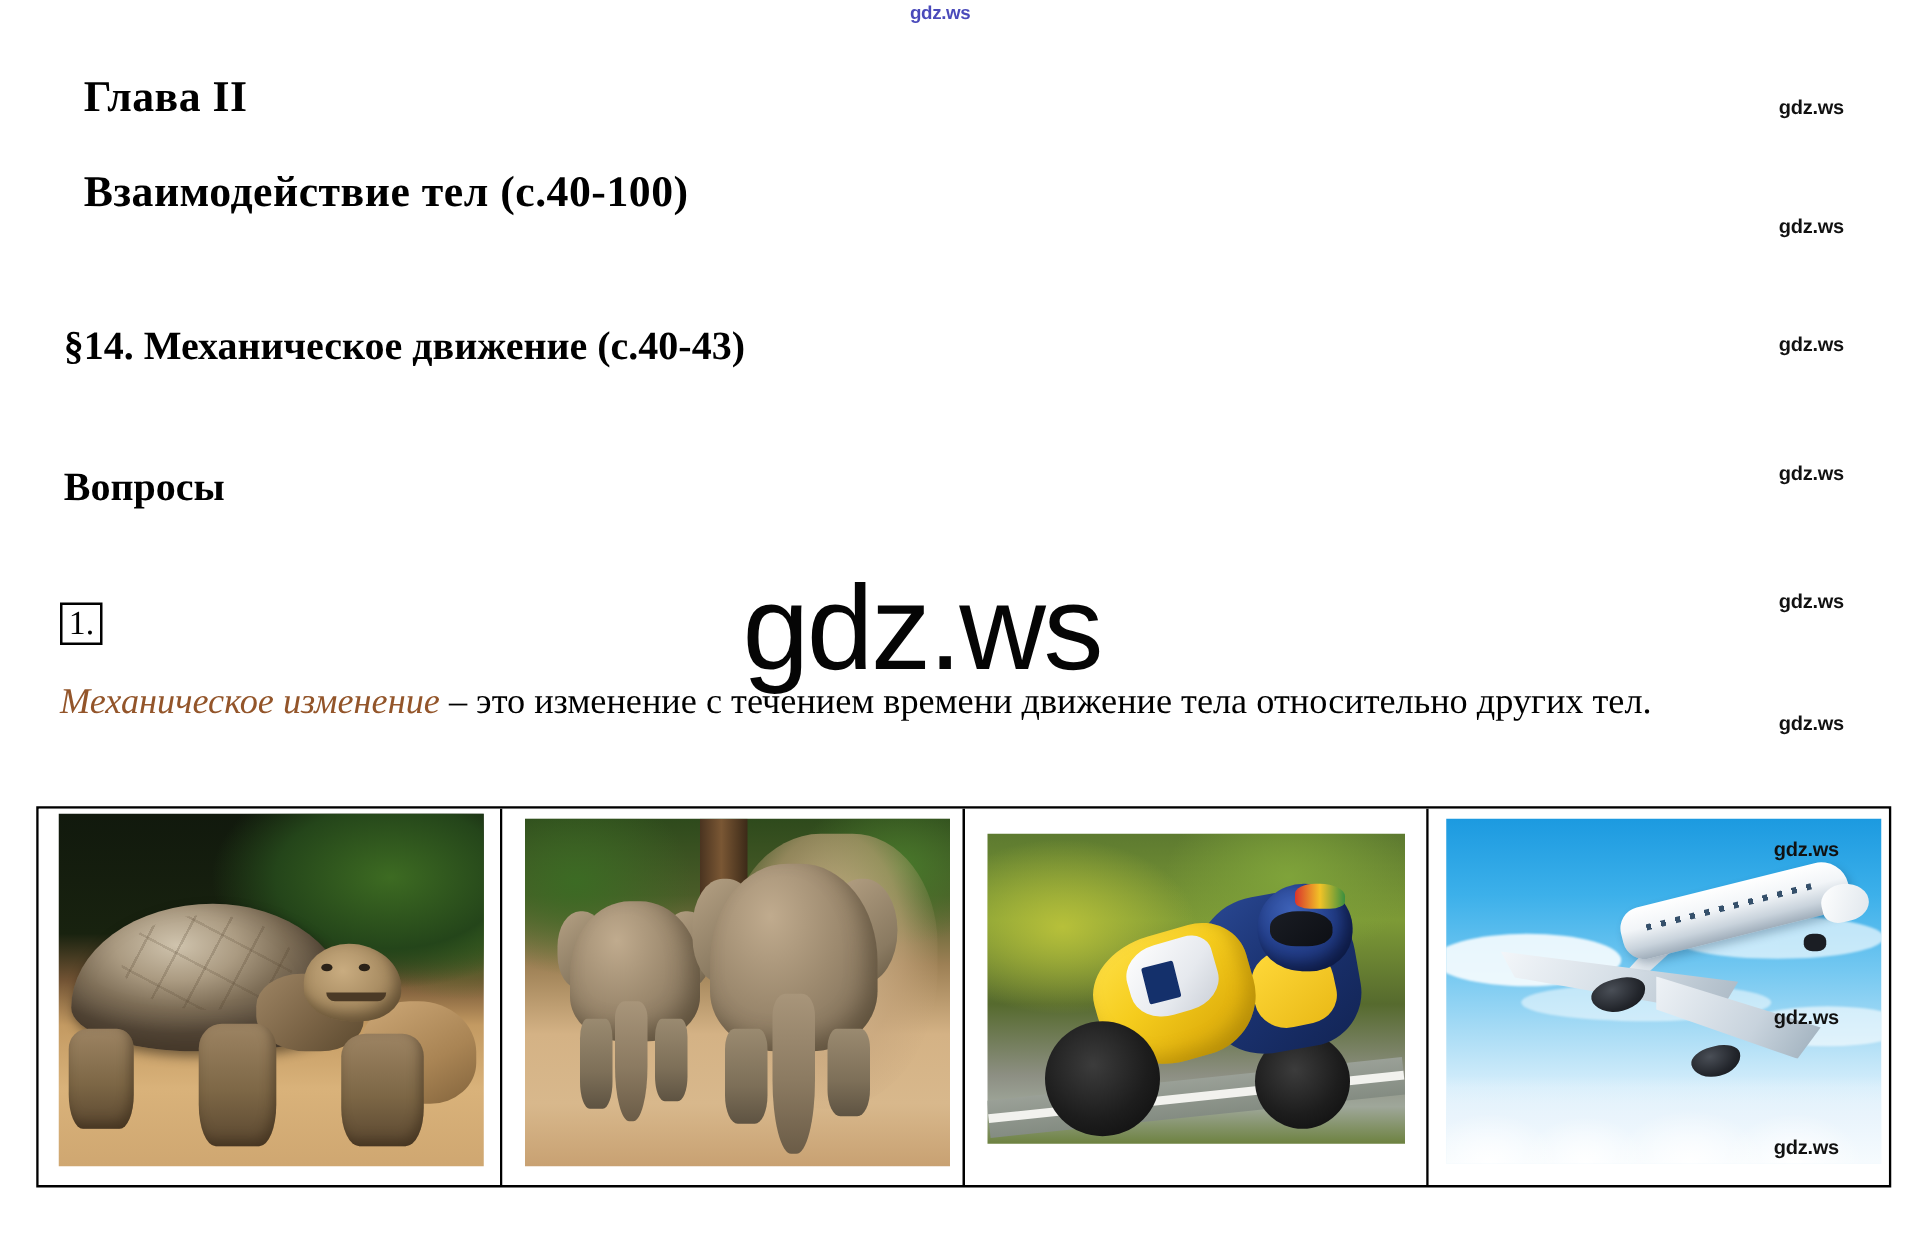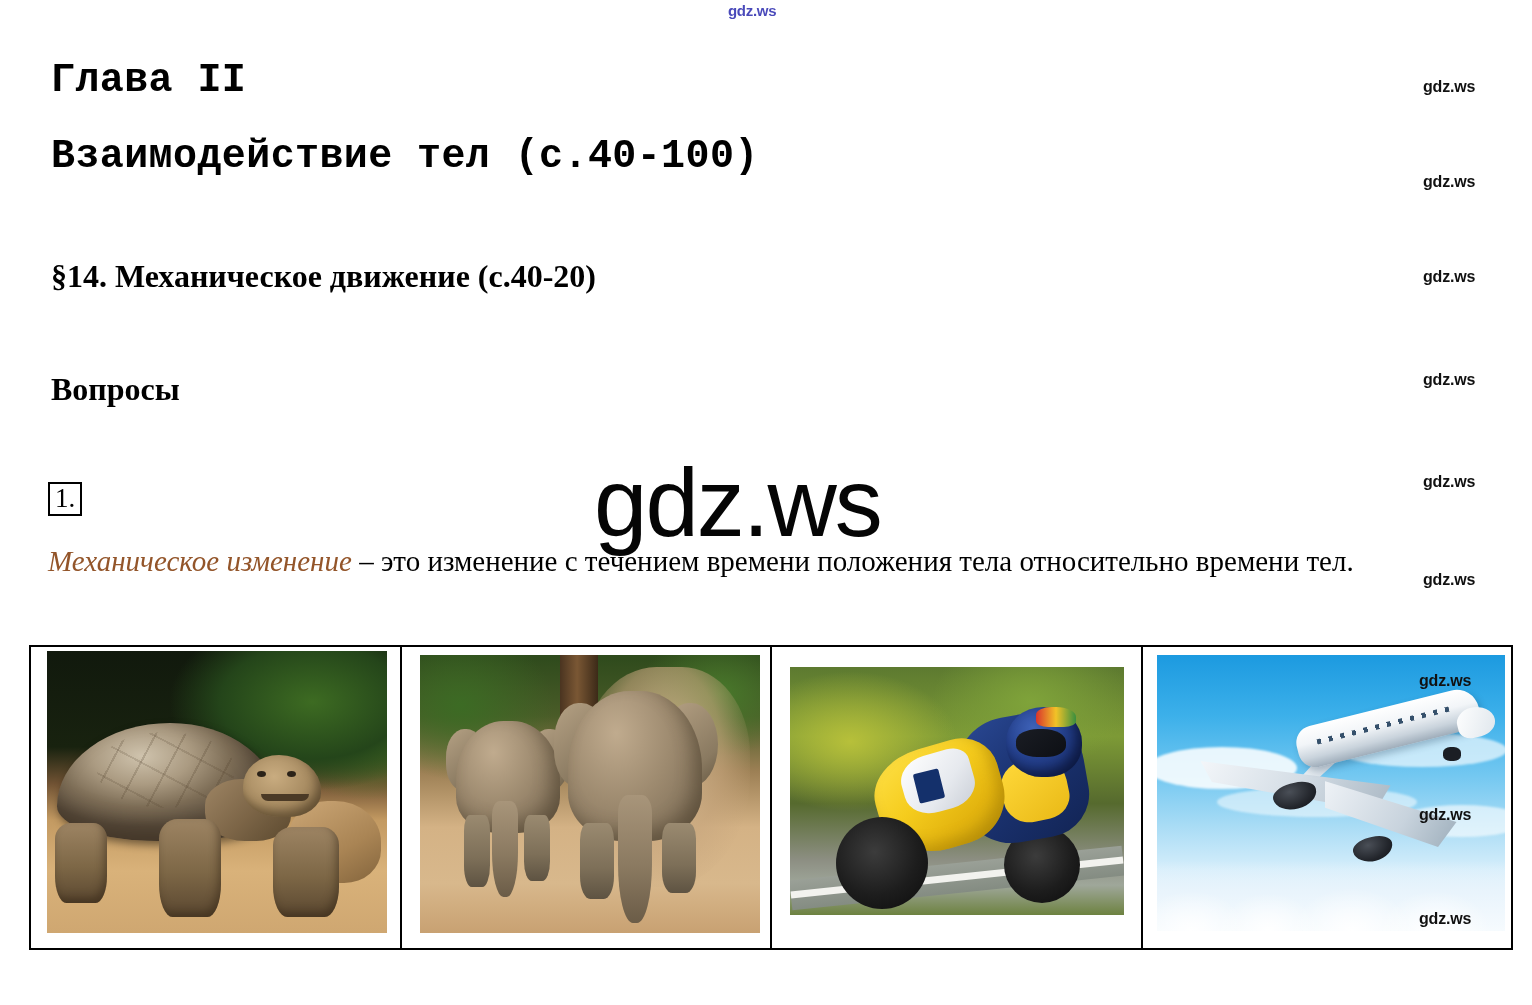--- a/index.html
+++ b/index.html
@@ -60,24 +60,24 @@
     font-weight: 600;
     color: #111111;
     letter-spacing: -0.2px;
     white-space: nowrap;
     z-index: 7;
   }
 
   
   .h-chapter {
     position: absolute;
-    left: 51px;
-    font-family: Liberation Mono, monospace;
+    left: 67px;
+    font-family: Liberation Serif, serif;
     font-weight: bold;
-    font-size: 40px;
+    font-size: 35px;
     letter-spacing: 0.4px;
     white-space: nowrap;
   }
   #chapter-num { top: 58px; }
   #chapter-title { top: 134px; text-align: right; }
 
   .h-section {
     position: absolute;
     left: 51px;
     top: 258px;
@@ -394,27 +394,27 @@
   }
   .pl-gear.g1 { left: 286px; top: 92px; width: 18px; height: 14px; }
 </style>
 </head>
 <body>
 
 <div class="wm-top">gdz.ws</div>
 
 <div class="h-chapter" id="chapter-num">Глава II</div>
 <div class="h-chapter" id="chapter-title">Взаимодействие тел (с.40-100)</div>
-<div class="h-section">§14. Механическое движение (с.40-20)</div>
+<div class="h-section">§14. Механическое движение (с.40-43)</div>
 <div class="h-questions">Вопросы</div>
 
 <div class="num-box">1.</div>
 
 <div class="answer">
-  <span class="term">Механическое изменение</span><span> – это изменение с течением времени положения тела относительно времени тел.</span>
+  <span class="term">Механическое изменение</span><span> – это изменение с течением времени движение тела относительно других тел.</span>
 </div>
 
 <div class="wm-big">gdz.ws</div>
 
 <div class="wm-side" style="top:78px">gdz.ws</div>
 <div class="wm-side" style="top:173px">gdz.ws</div>
 <div class="wm-side" style="top:268px">gdz.ws</div>
 <div class="wm-side" style="top:371px">gdz.ws</div>
 <div class="wm-side" style="top:473px">gdz.ws</div>
 <div class="wm-side" style="top:571px">gdz.ws</div>

